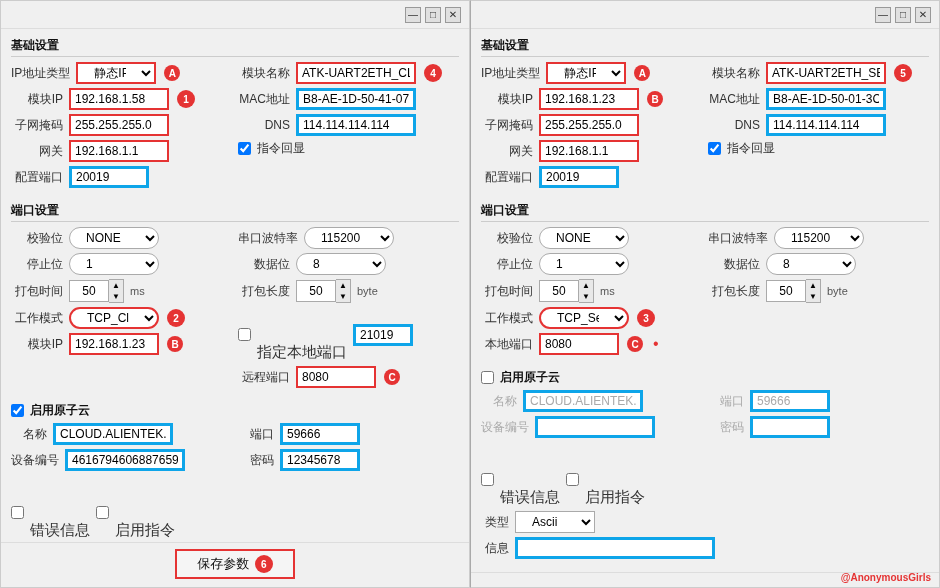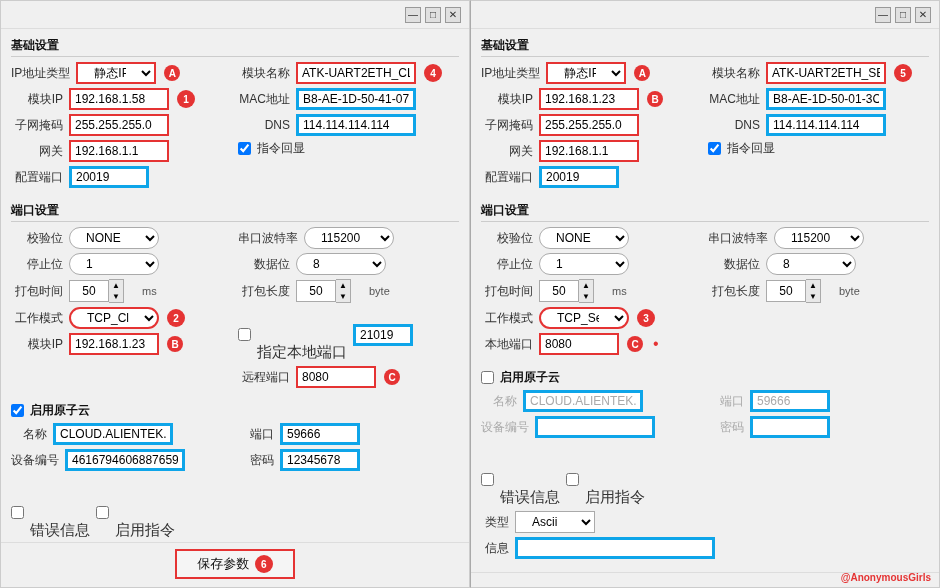--- a/index.html
+++ b/index.html
@@ -156,21 +156,21 @@
       border: none;
       cursor: pointer;
       font-size: 8px;
       display: flex;
       align-items: center;
       justify-content: center;
       padding: 0;
     }
     .unit-label {
       color: #555;
-      margin-left: 12px;
+      margin-left: 0;
       font-size: 11px;
     }
     .save-btn {
       border: 2px solid #e53333;
       background: #f5f5f5;
       padding: 4px 20px;
       font-size: 13px;
       font-family: inherit;
       cursor: pointer;
       color: #111;

